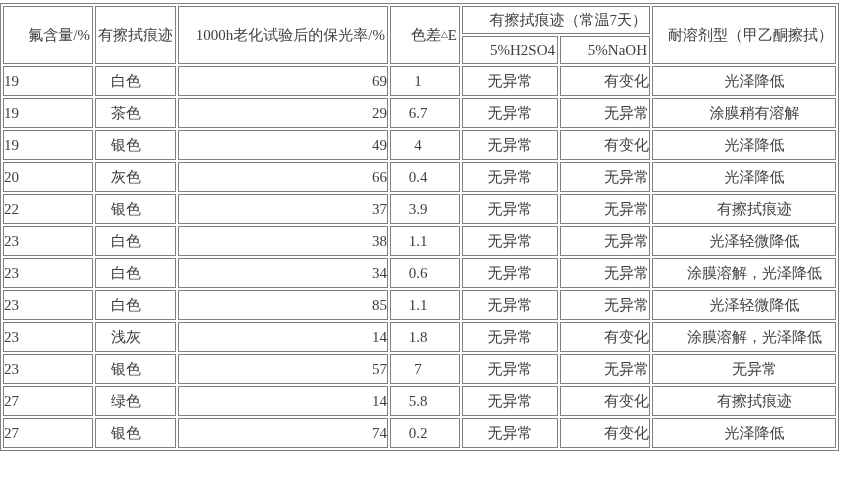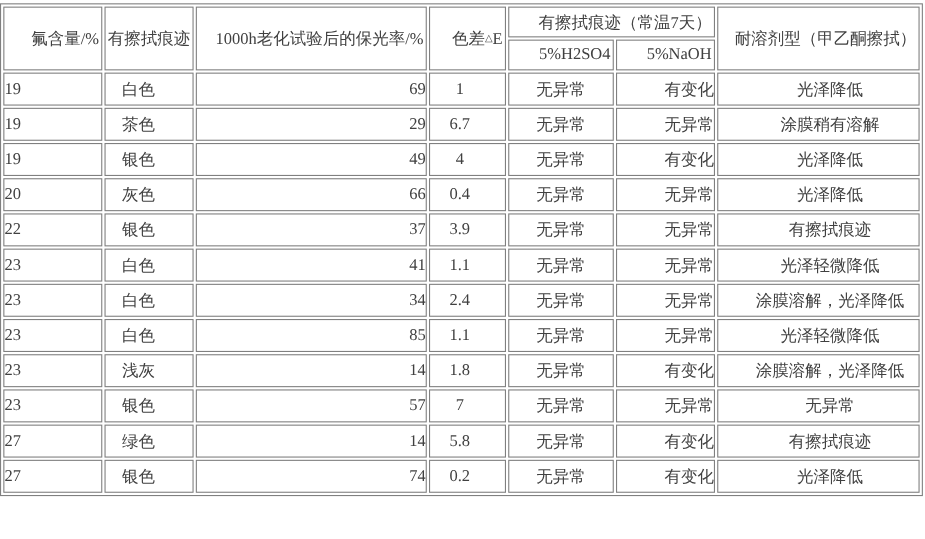--- a/index.html
+++ b/index.html
@@ -131,31 +131,31 @@
       <td>银色</td>
       <td>37</td>
       <td>3.9</td>
       <td>无异常</td>
       <td>无异常</td>
       <td>有擦拭痕迹</td>
     </tr>
     <tr class="data-row">
       <td>23</td>
       <td>白色</td>
-      <td>41</td>
+      <td>38</td>
       <td>1.1</td>
       <td>无异常</td>
       <td>无异常</td>
       <td>光泽轻微降低</td>
     </tr>
     <tr class="data-row">
       <td>23</td>
       <td>白色</td>
       <td>34</td>
-      <td>2.4</td>
+      <td>0.6</td>
       <td>无异常</td>
       <td>无异常</td>
       <td>涂膜溶解，光泽降低</td>
     </tr>
     <tr class="data-row">
       <td>23</td>
       <td>白色</td>
       <td>85</td>
       <td>1.1</td>
       <td>无异常</td>

